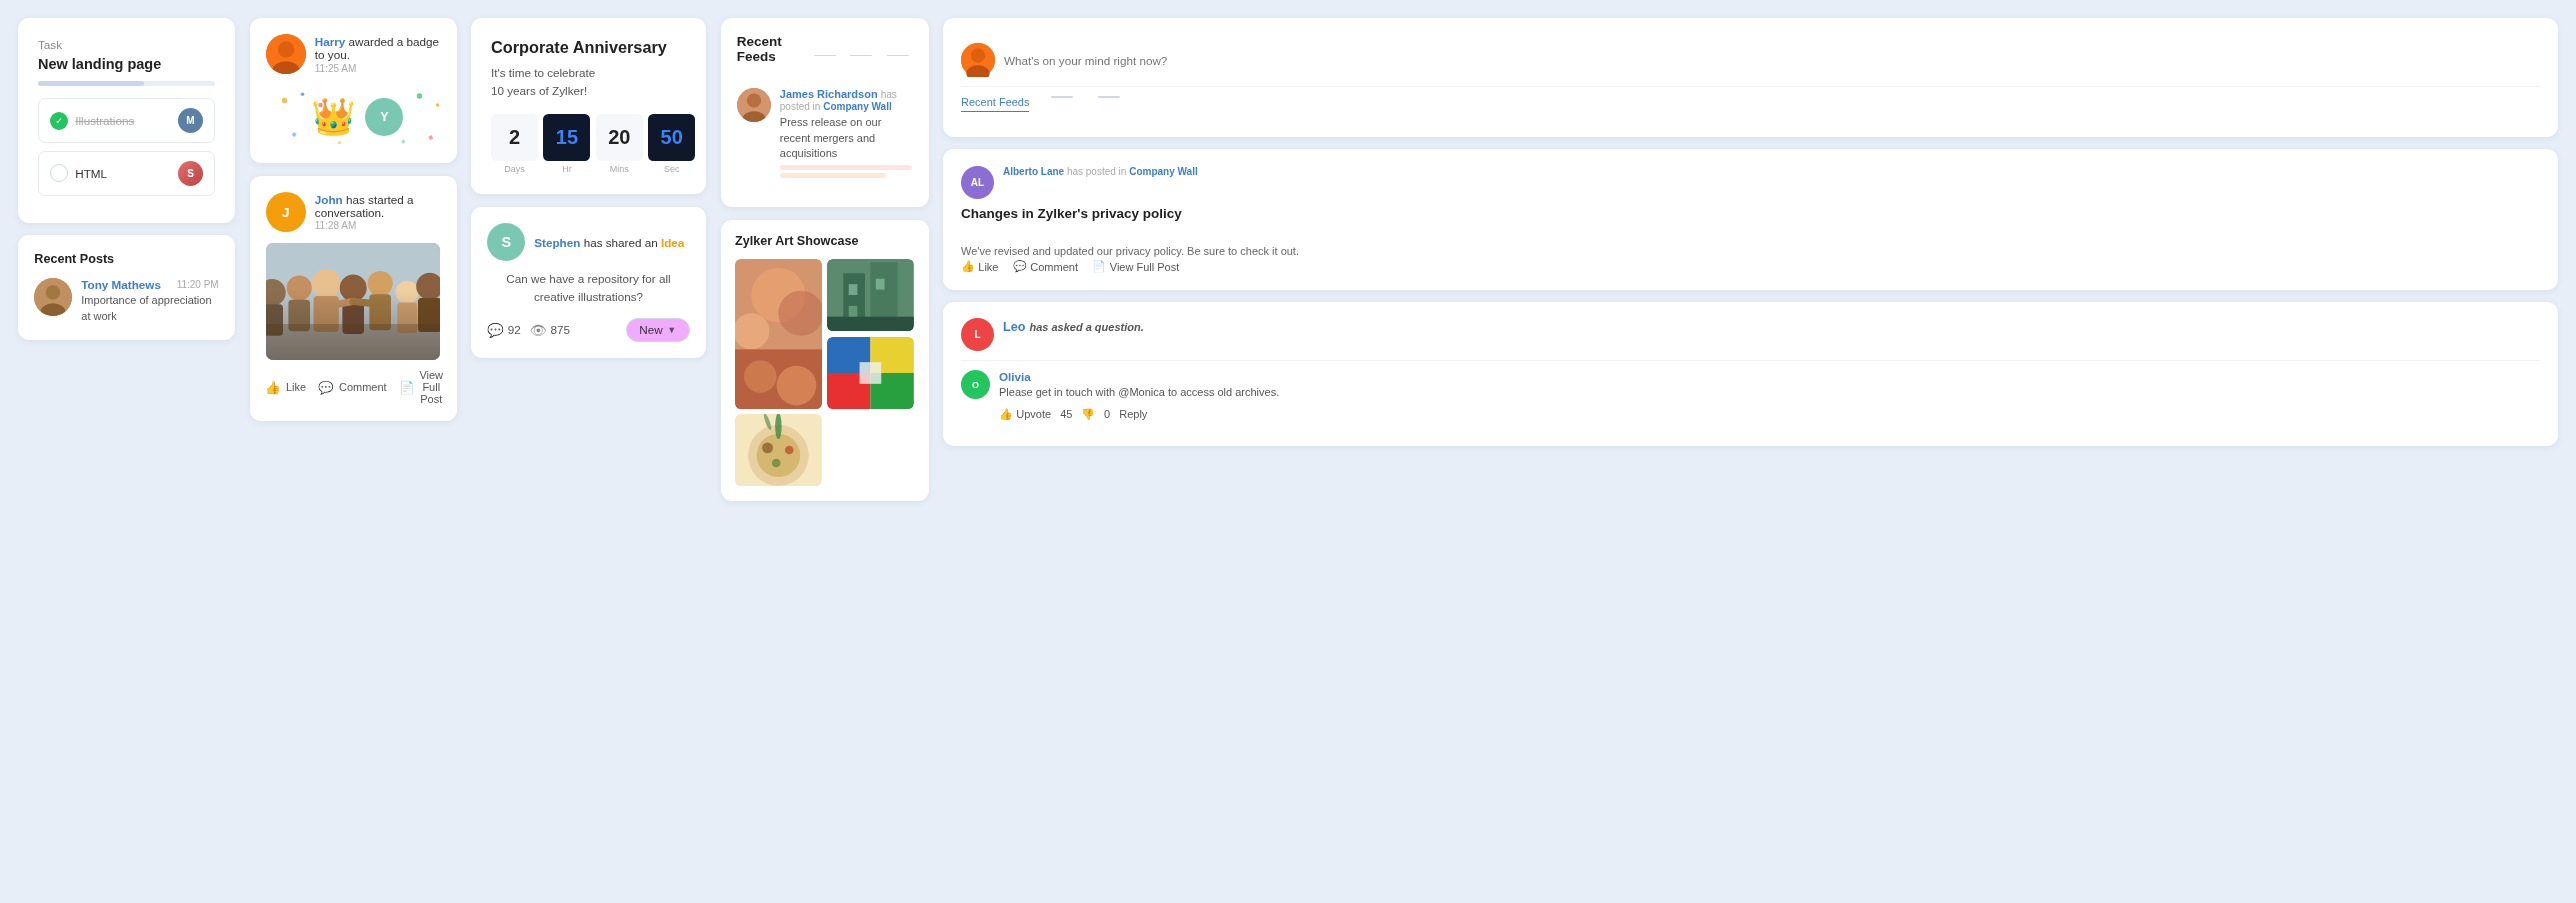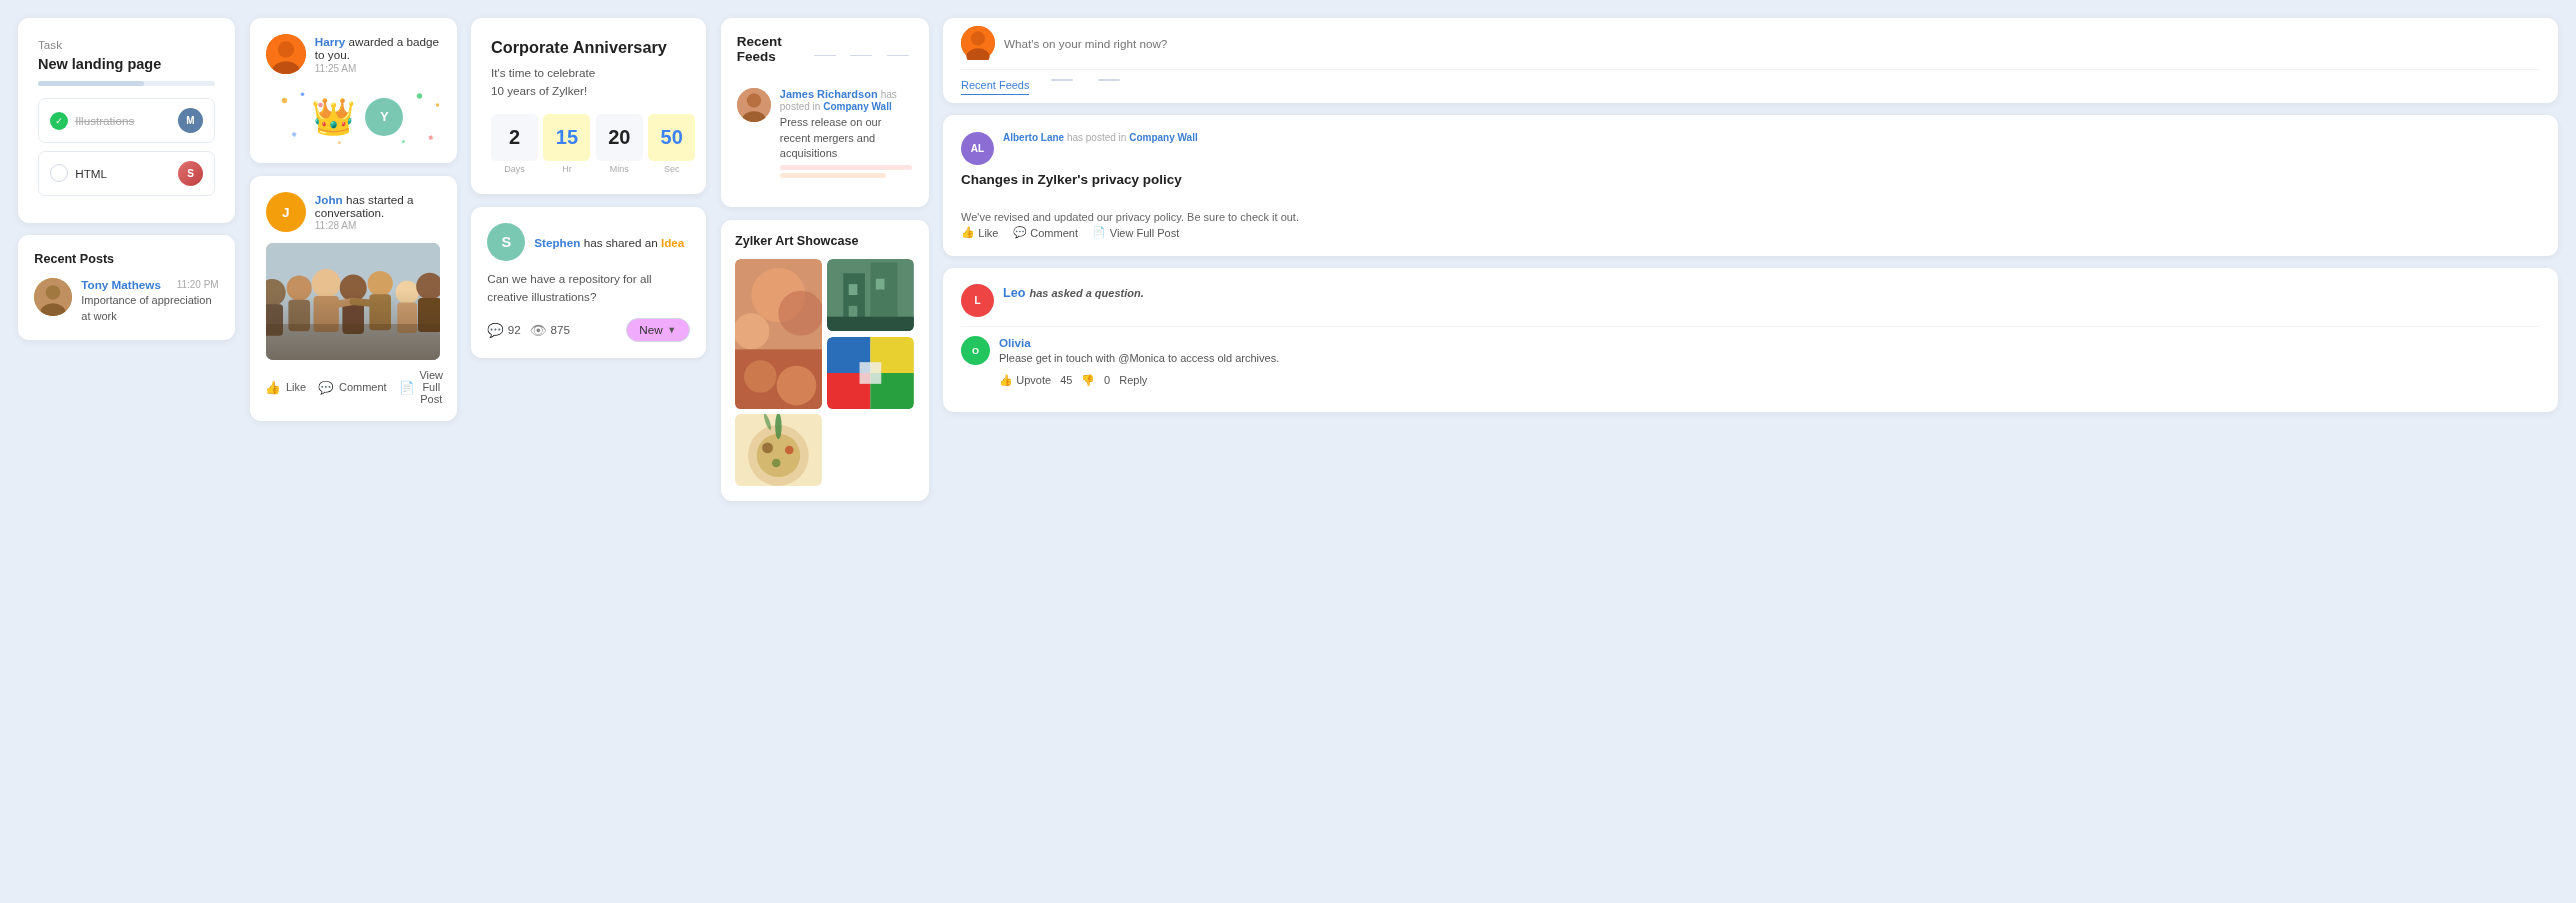--- a/index.html
+++ b/index.html
@@ -60,28 +60,28 @@
 
     
     .col3 { display: flex; flex-direction: column; gap: 12.6px; width: 235px; flex-shrink: 0; }
 
     .anniversary-card { padding: 20px; }
     .anniv-title { font-size: 16.3px; font-weight: 700; color: #222; margin-bottom: 7.2px; }
     .anniv-text { font-size: 11.7px; color: #555; line-height: 1.5; margin-bottom: 14.5px; }
     .countdown { display: flex; gap: 5.4px; }
     .count-box { text-align: center; }
     .count-num { width: 47px; height: 47px; display: flex; align-items: center; justify-content: center; font-size: 20px; font-weight: 700; color: #222; border-radius: 5.4px; }
-    .count-num.blue { background: #fef9c3; color: #3b82f6; }
+    .count-num.blue { background: #0f172a; color: #3b82f6; }
     .count-num.plain { background: #f5f7fa; }
     .count-label { font-size: 9px; color: #aaa; margin-top: 3.6px; }
 
     .idea-card { padding: 16.3px; }
     .idea-header { display: flex; align-items: center; gap: 9px; margin-bottom: 9px; }
     .idea-avatar { width: 38px; height: 38px; border-radius: 50%; background: #7bc8b2; flex-shrink: 0; display: flex; align-items: center; justify-content: center; color: #fff; font-weight: 700; }
-    .idea-text { font-size: 11.7px; color: #555; line-height: 1.5; margin-bottom: 12.6px; }
+    .idea-text { font-size: 11.7px; color: #555; line-height: 1.5; margin-bottom: 12.6px; text-align: center; }
     .idea-stats { display: flex; align-items: center; gap: 9px; }
     .stat-item { display: flex; align-items: center; gap: 3.6px; font-size: 11.7px; color: #555; }
     .stat-icon { font-size: 13.5px; color: #888; }
     .new-btn { margin-left: auto; display: flex; align-items: center; gap: 4.5px; background: #f0abfc; border: 1.4px solid #d0d8e4; border-radius: 18px; padding: 4.5px 12.6px; font-size: 11.7px; font-weight: 500; color: #333; cursor: pointer; }
     .new-btn-arrow { font-size: 9px; color: #555; }
 
     
     .col4 { display: flex; flex-direction: column; gap: 12.6px; width: 208px; flex-shrink: 0; }
 
     .feeds-card { padding: 16.3px; }
@@ -94,21 +94,21 @@
 
     .art-card { padding: 14.5px; }
     .art-title { font-size: 12.6px; font-weight: 700; color: #222; margin-bottom: 11px; }
     .art-grid { display: grid; grid-template-columns: 1fr 1fr; gap: 5.4px; }
     .art-img { border-radius: 5.4px; overflow: hidden; }
     .art-img-tall { grid-row: span 2; }
 
     
     .col5 { flex: 1; display: flex; flex-direction: column; gap: 12.6px; min-width: 235px; }
 
-    .mind-card { padding: 8px 18px; }
+    .mind-card { padding: 25px 18px; }
     .mind-header { display: flex; align-items: center; gap: 9px; margin-bottom: 9px; }
     .mind-avatar { width: 34px; height: 34px; border-radius: 50%; background: #f97316; flex-shrink: 0; }
     .mind-input { flex: 1; border: none; outline: none; font-size: 11.7px; color: #aaa; background: transparent; }
     .mind-tabs { display: flex; gap: 18px; border-top: 0.9px solid #f0f2f5; padding-top: 9px; }
     .mind-tab { font-size: 11px; color: #aaa; cursor: pointer; }
     .mind-tab.active { color: #3b7ed4; border-bottom: 1.8px solid #3b7ed4; padding-bottom: 2.7px; }
 
     .policy-card { padding: 16.3px 18px; }
     .policy-header { display: flex; align-items: flex-start; gap: 9px; margin-bottom: 7.2px; }
     .policy-avatar { width: 33px; height: 33px; border-radius: 50%; background: #8b6dd4; flex-shrink: 0; display: flex; align-items: center; justify-content: center; color: #fff; font-size: 10px; font-weight: 700; }

